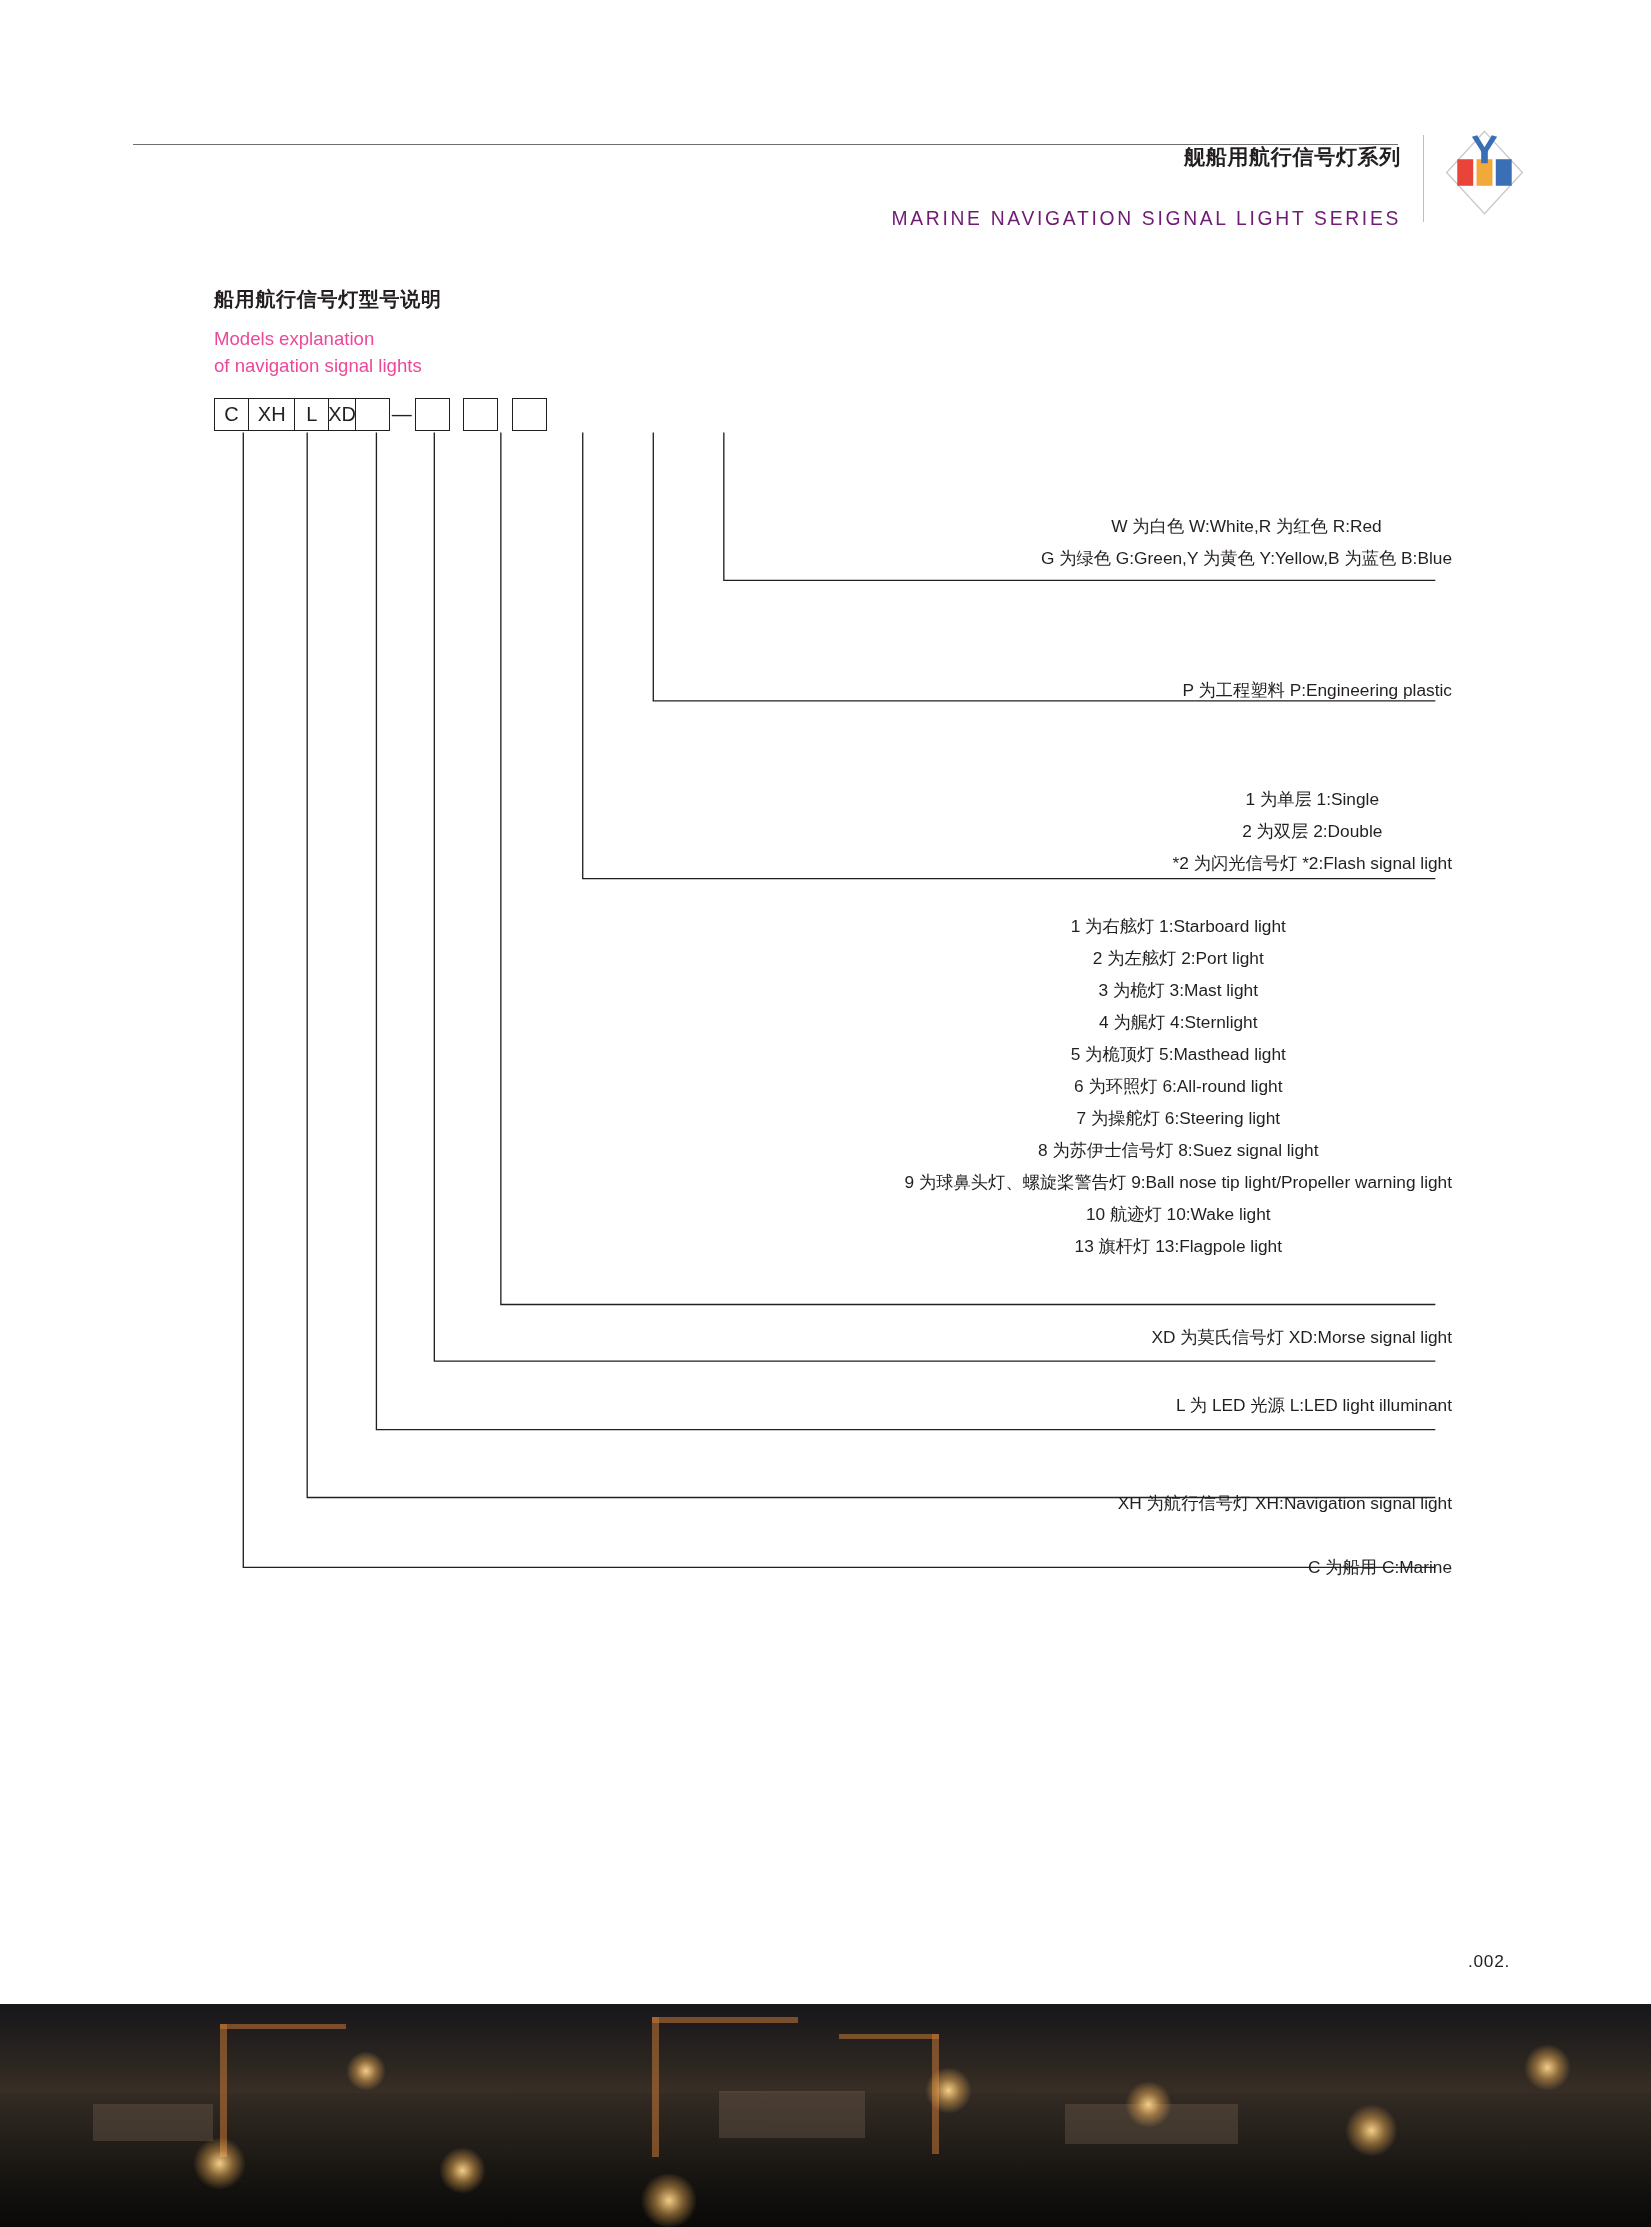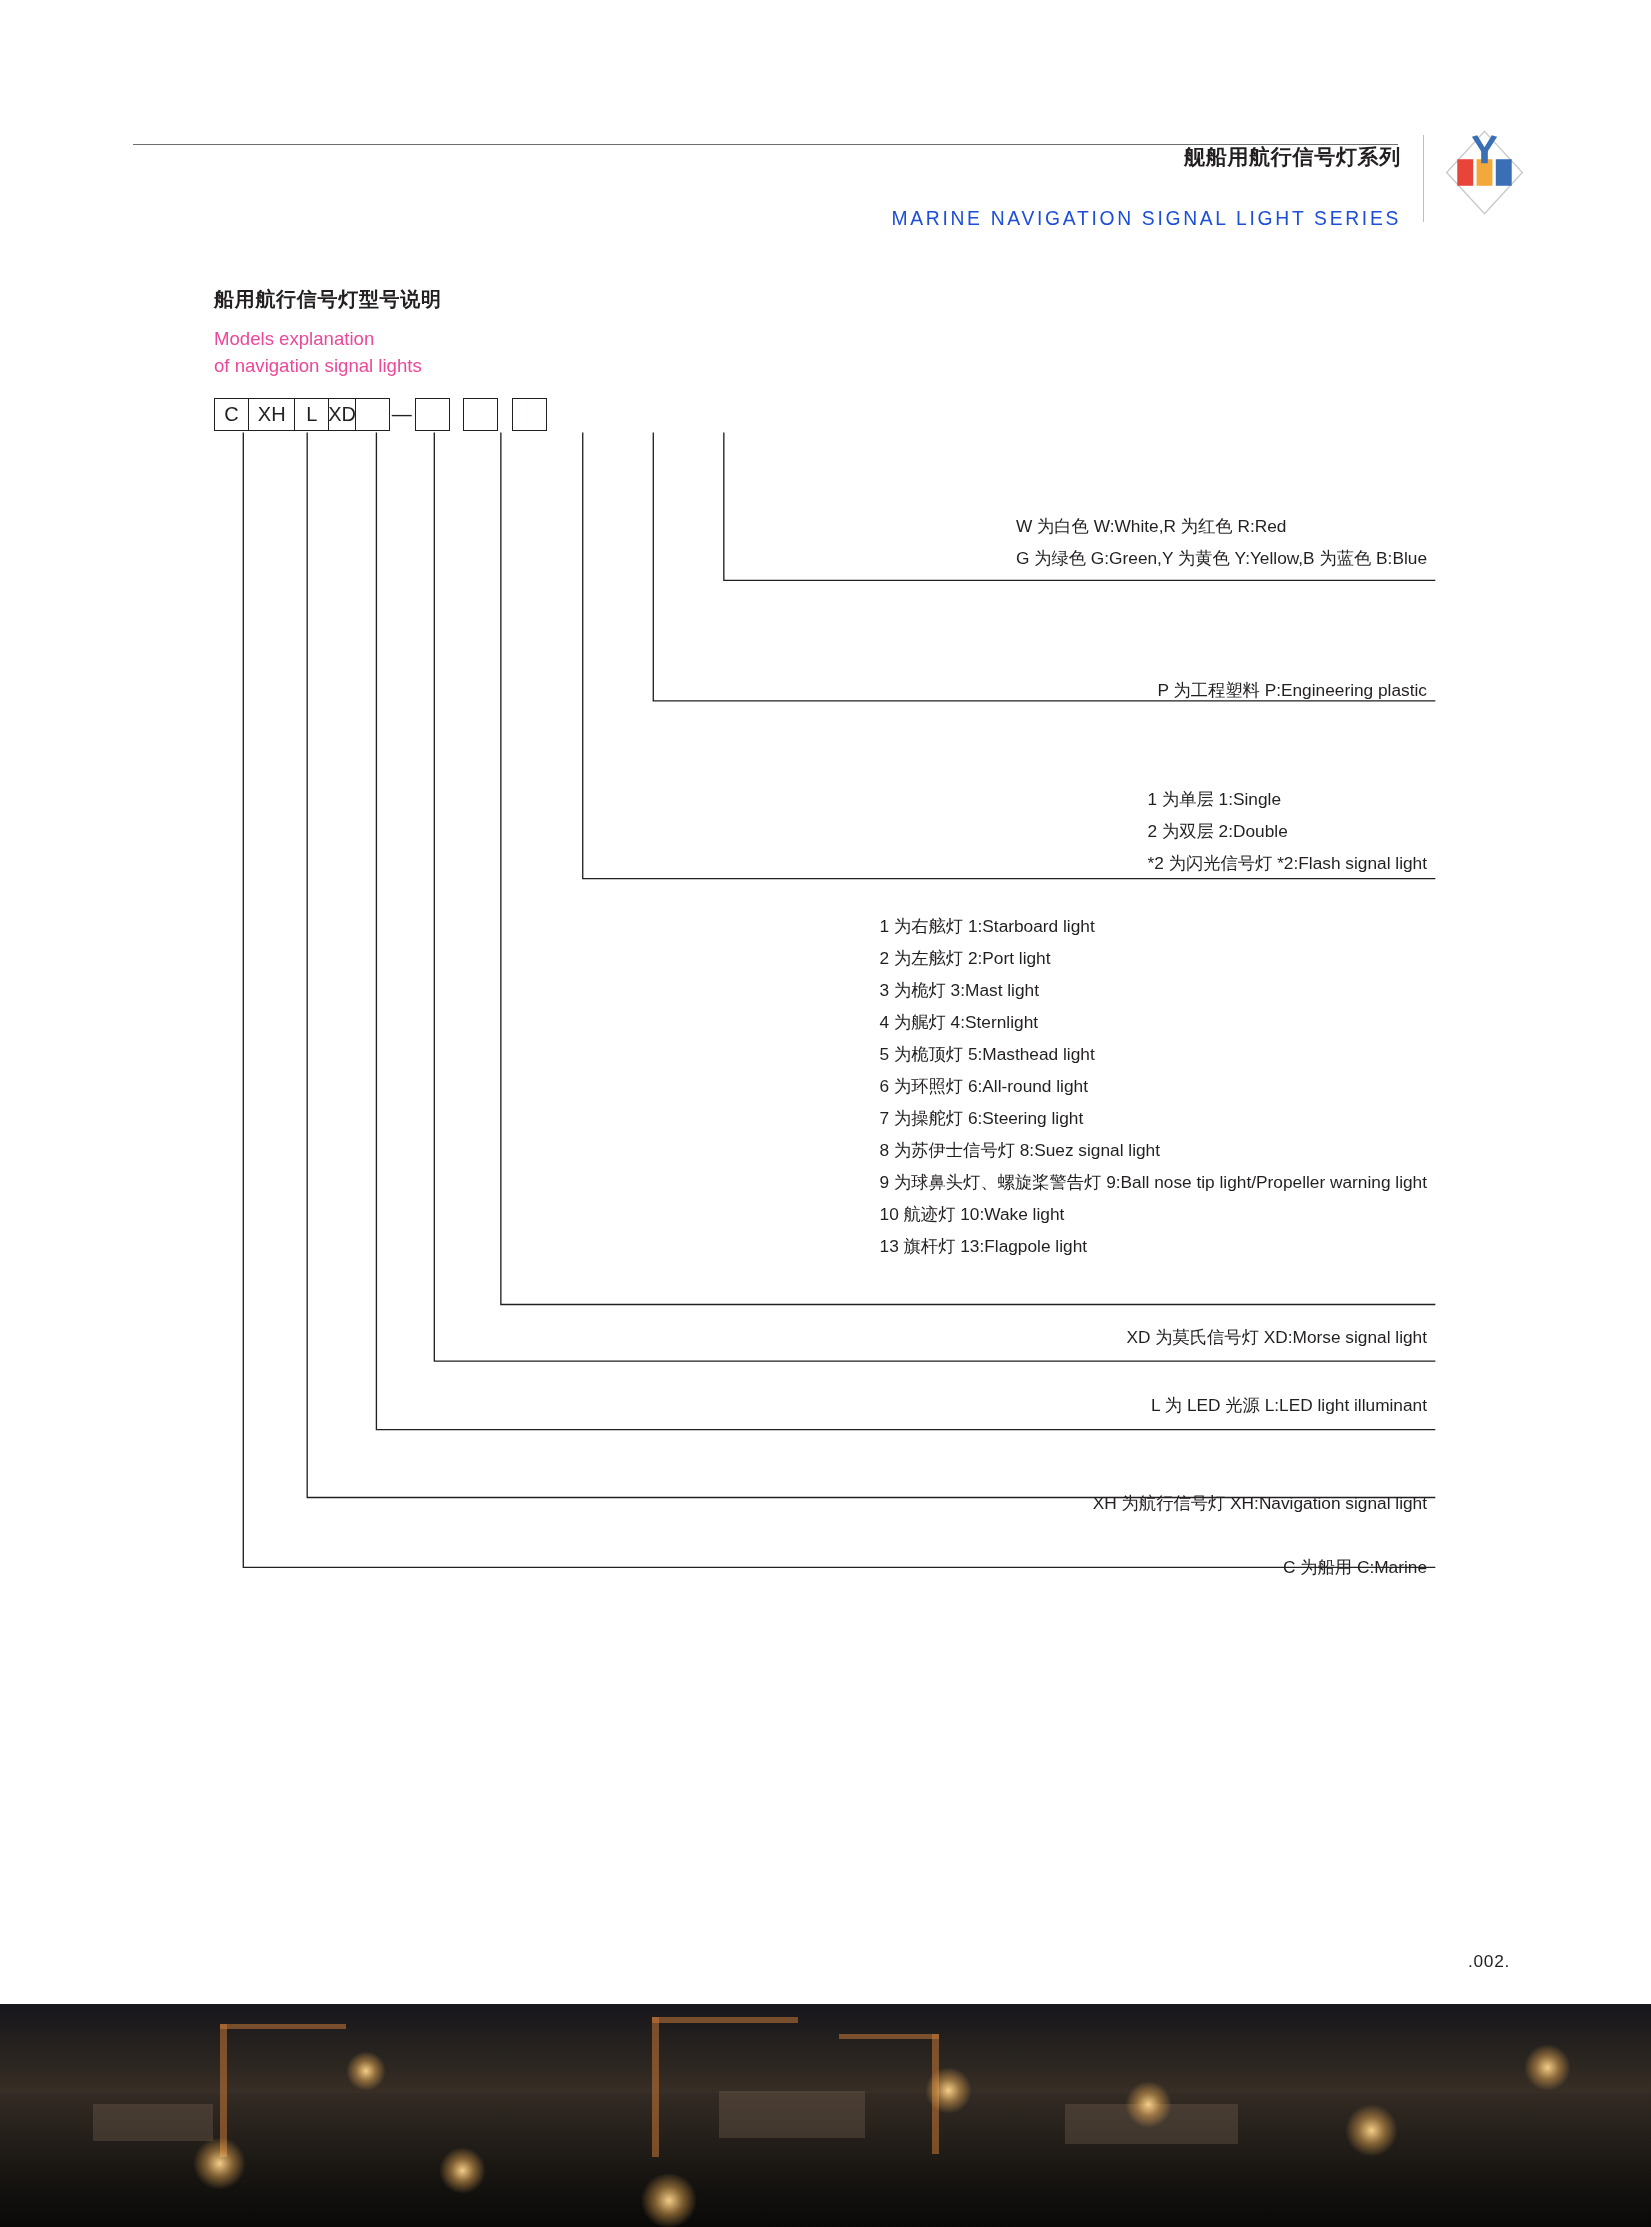--- a/index.html
+++ b/index.html
@@ -42,21 +42,21 @@
     letter-spacing: 0.7px;
     color: #231f20;
     white-space: nowrap;
   }
   .header-en {
     position: absolute;
     right: 123px;
     top: 128px;
     font-size: 19.3px;
     letter-spacing: 2.7px;
-    color: #1d4ed8;
+    color: #701a75;
     white-space: nowrap;
     font-family: "Liberation Sans", sans-serif;
   }
   .header-divider {
     position: absolute;
     right: 100px;
     top: 55px;
     width: 1.3px;
     height: 87px;
     background: #bcbec0;
@@ -134,22 +134,22 @@
     left: 0;
     top: 0;
     width: 1652px;
     height: 2227px;
     pointer-events: none;
   }
 
   
   .notes-group {
     position: absolute;
-    right: 225px;
-    text-align: left;
+    right: 200px;
+    text-align: center;
     font-size: 17.3px;
     line-height: 32px;
     color: #231f20;
     white-space: nowrap;
   }
 
   
   .page-no {
     position: absolute;
     right: 142px;

